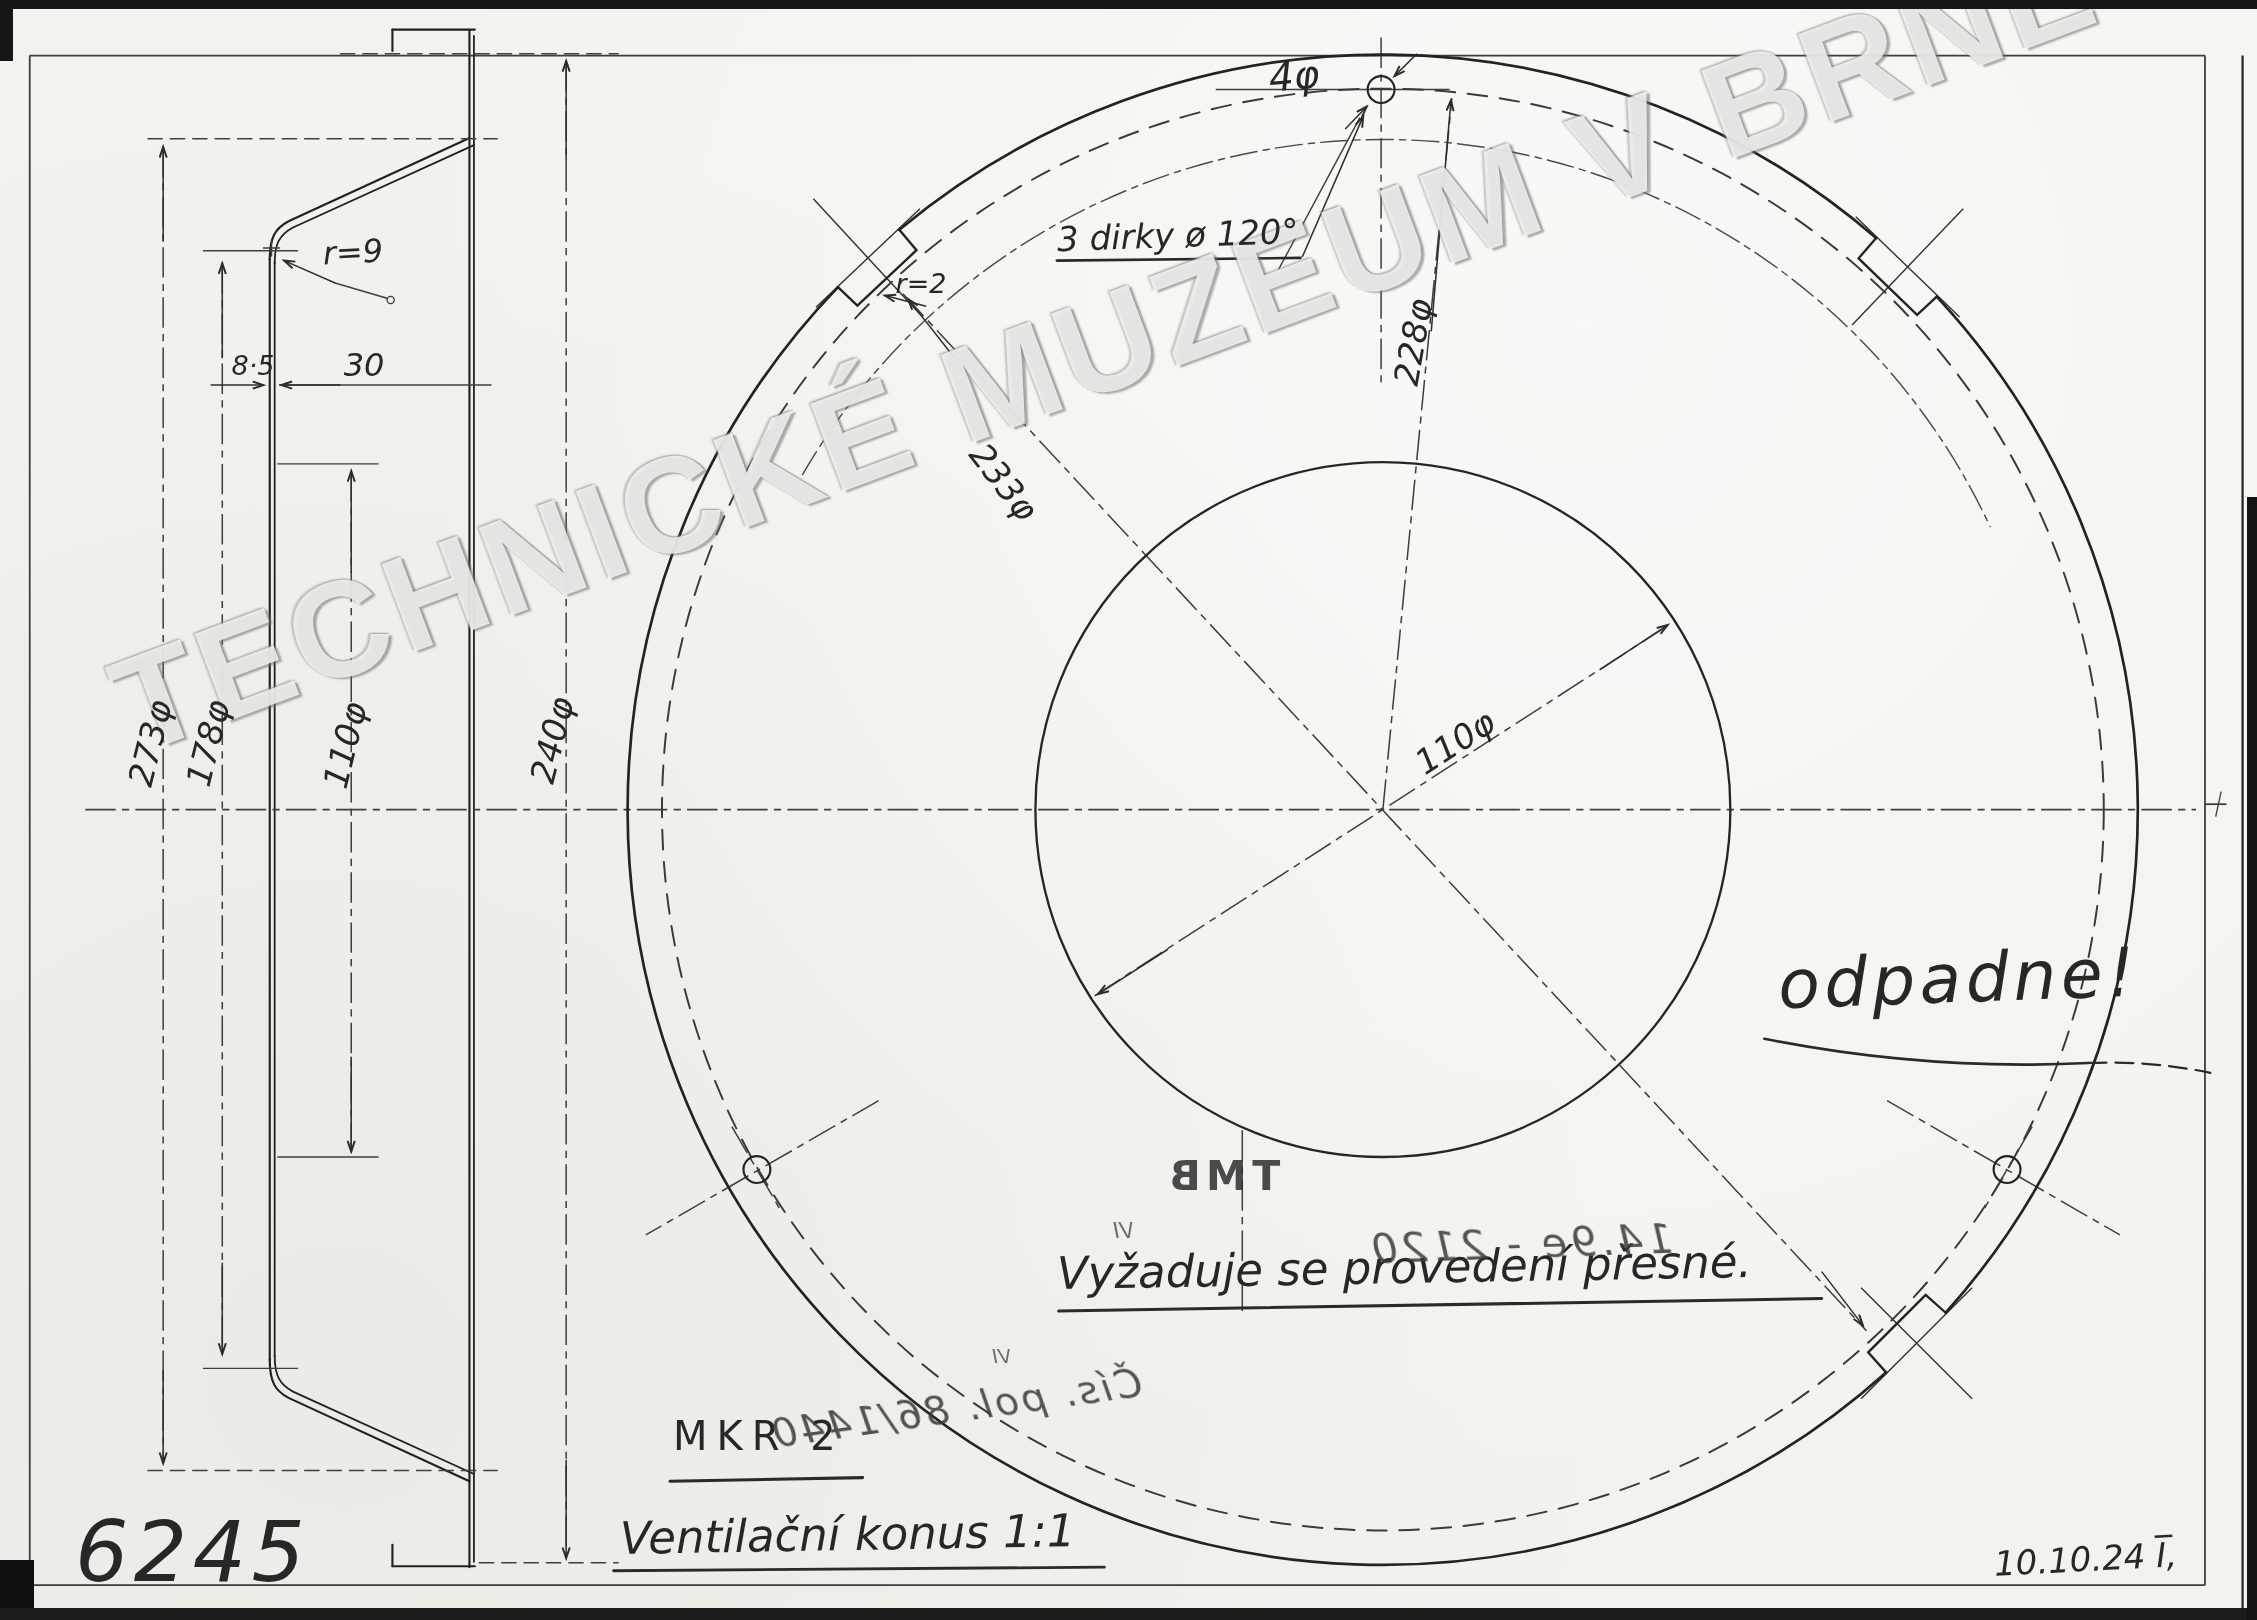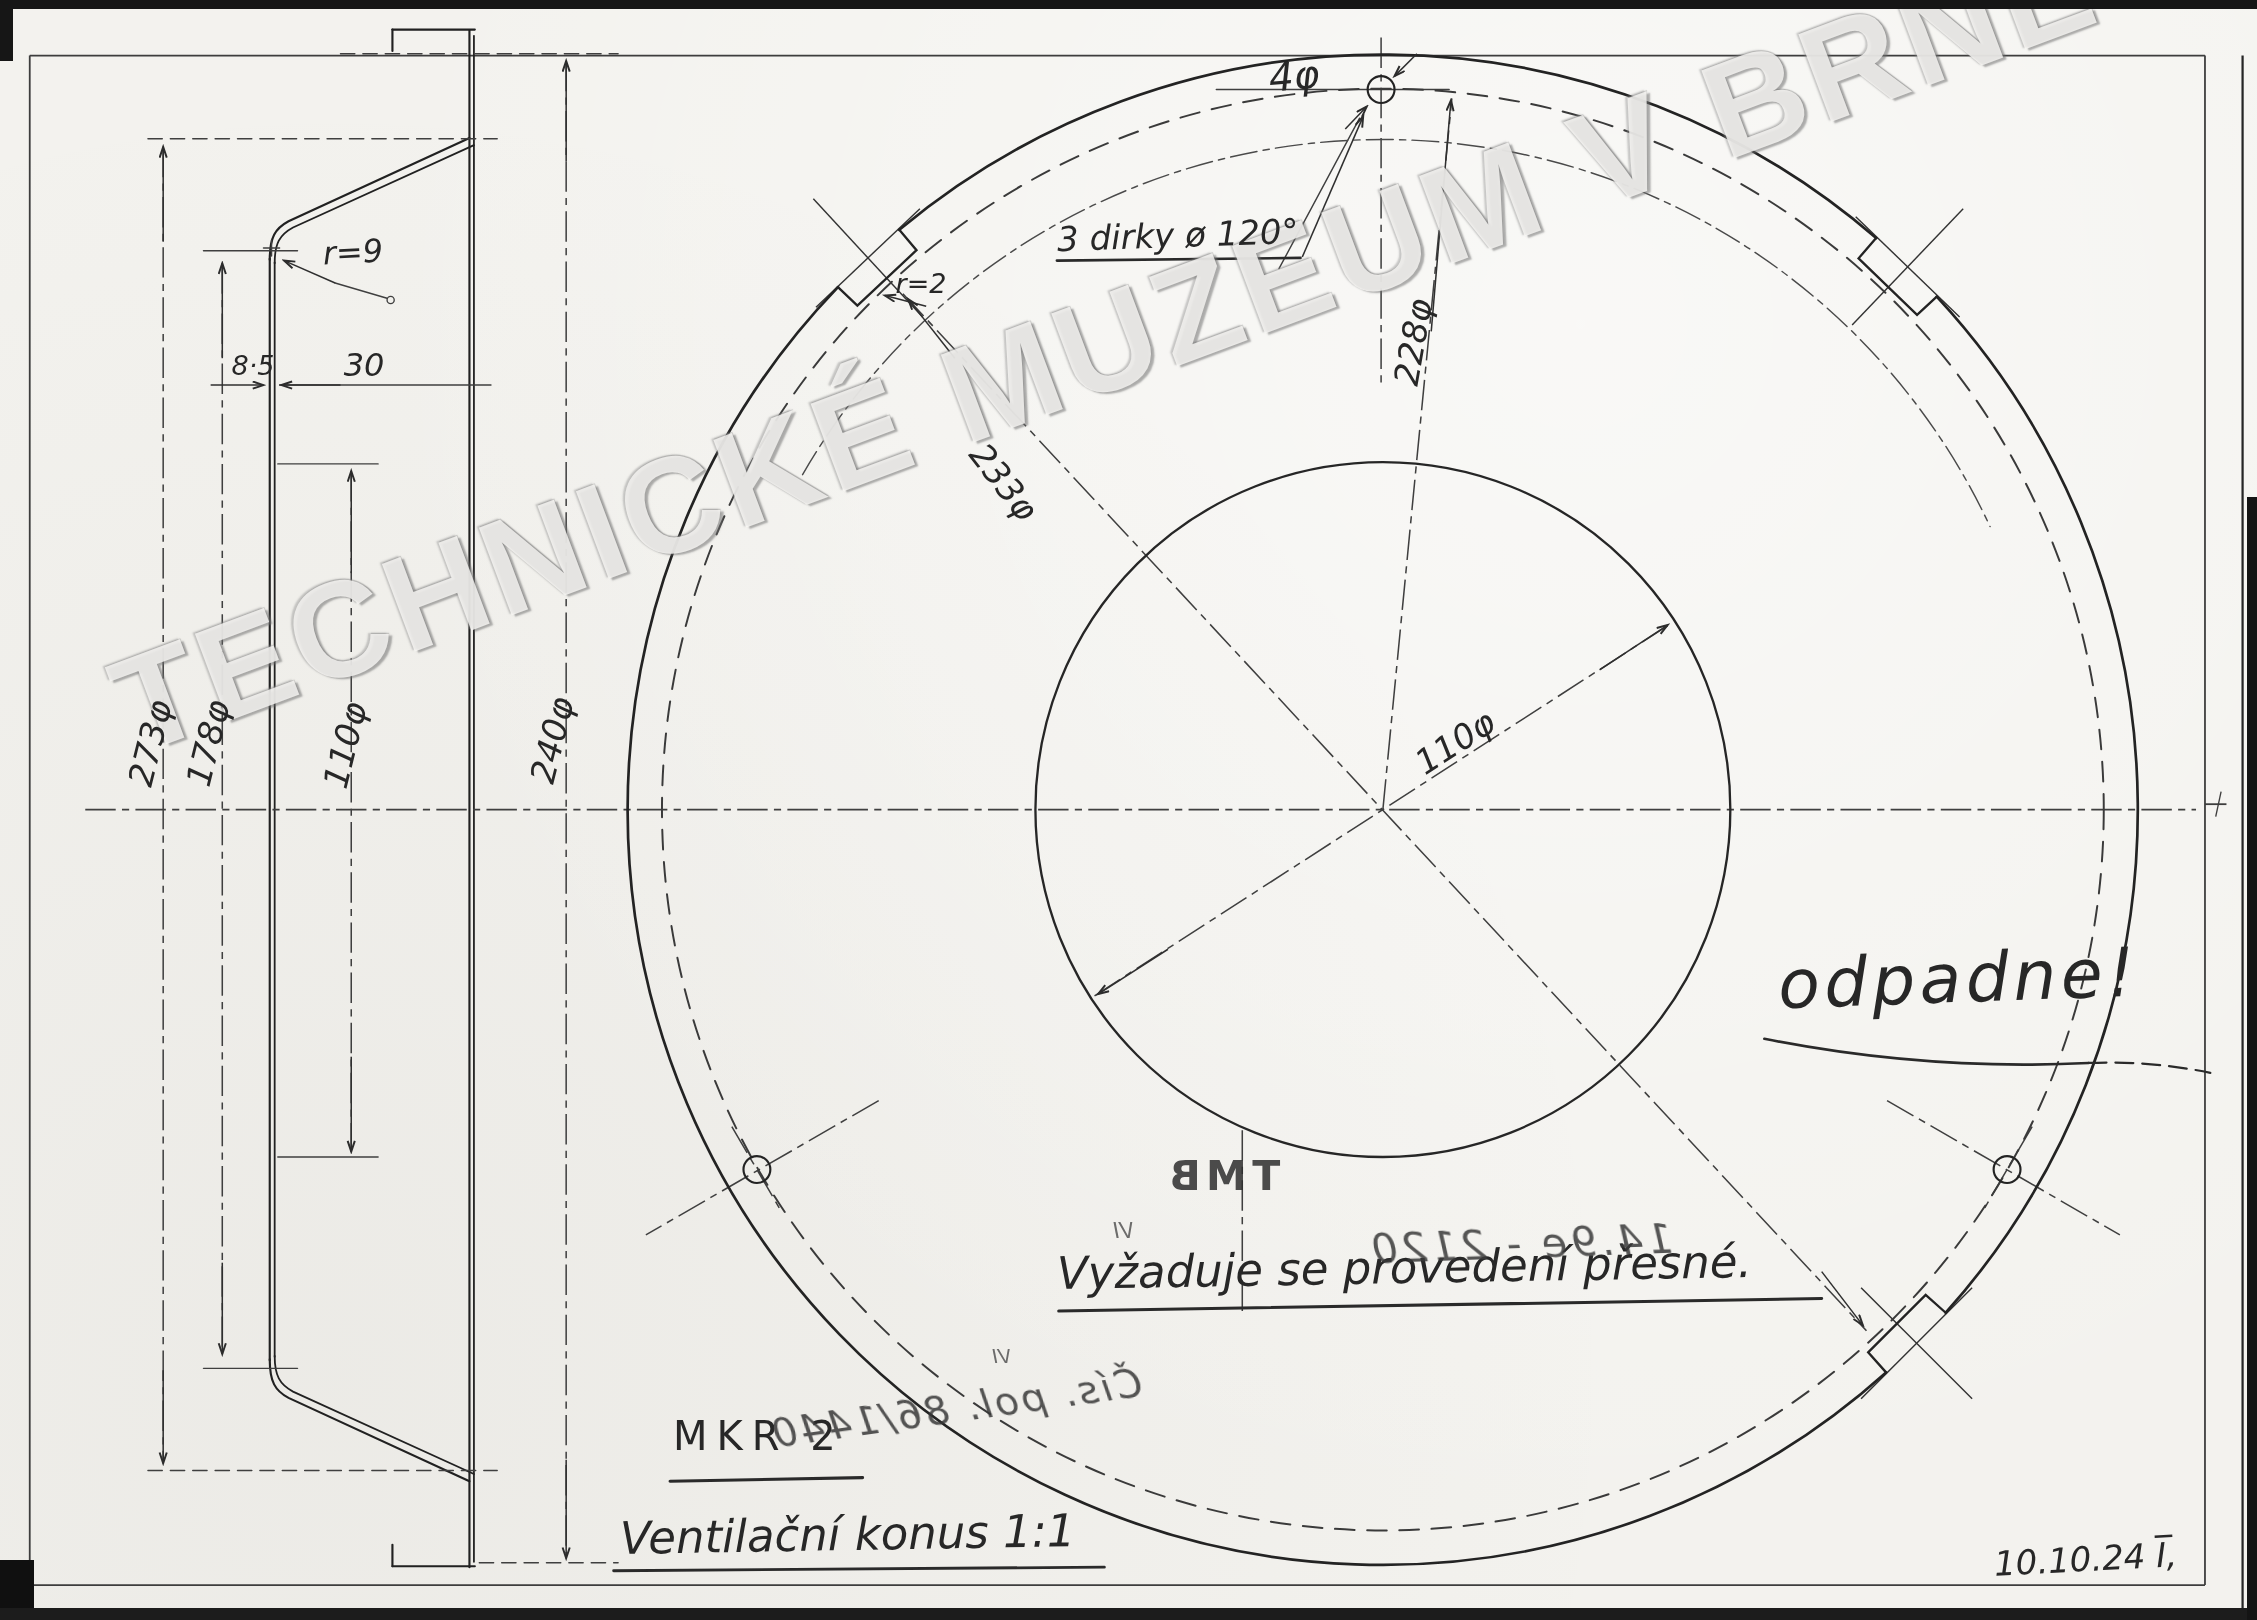--- a/index.html
+++ b/index.html
@@ -172,20 +172,21 @@
   <div class="label hw" style="left:1057px;top:215px;font-size:34px;transform:rotate(-2deg);">3 dirky ø 120°</div>
   <div class="label hw" style="left:921px;top:283px;font-size:27px;transform:translate(-50%,-50%);">r=2</div>
   <div class="label hw" style="left:1004px;top:482px;font-size:34px;transform:translate(-50%,-50%) rotate(52deg);">233φ</div>
   <div class="label hw" style="left:1413px;top:342px;font-size:34px;transform:translate(-50%,-50%) rotate(-80deg);">228φ</div>
   <div class="label hw" style="left:1455px;top:742px;font-size:34px;transform:translate(-50%,-50%) rotate(-33deg);">110φ</div>
 
   <div class="label hw" style="left:1778px;top:939px;font-size:68px;letter-spacing:4.5px;transform:rotate(-2deg);">odpadne!</div>
   <div class="label hw" style="left:1057px;top:1241px;font-size:45px;transform:rotate(-1deg);">Vyžaduje se provedení přesné.</div>
   <div class="label print" style="left:673px;top:1413px;font-size:40px;letter-spacing:9px;">MKR 2</div>
   <div class="label hw" style="left:620px;top:1508px;font-size:45px;transform:rotate(-1deg);">Ventilační konus 1:1</div>
+  <div class="label hw" style="left:75px;top:1503px;font-size:84px;letter-spacing:5.4px;">6245</div>
   <div class="label hw" style="left:1994px;top:1539px;font-size:34px;transform:rotate(-3deg);">10.10.24 I̅,</div>
 
   <div class="label print stamp" style="left:1164px;top:1152px;font-size:41px;font-weight:bold;letter-spacing:5.4px;transform:scaleX(-1);color:#2e2e2e;">TMB</div>
   <div class="label hw stamp" style="left:1113px;top:1218px;font-size:21.5px;color:#555;transform:scaleX(-1);">VI</div>
   <div class="label hw stamp" style="left:1368px;top:1220px;font-size:41px;letter-spacing:3.6px;color:#3a3a3a;transform:rotate(-2deg) scaleX(-1);">14.9e - 2120</div>
   <div class="label hw stamp" style="left:992px;top:1345px;font-size:19.7px;color:#555;transform:scaleX(-1);">VI</div>
   <div class="label hw stamp" style="left:768px;top:1386px;font-size:39px;letter-spacing:2.7px;color:#383838;transform:rotate(-8deg) scaleX(-1);">Čís. pol. 86/1440</div>
 
   <div class="edge" style="left:0;top:0;width:2258px;height:9px;"></div>
   <div class="edge" style="left:0;top:0;width:12.5px;height:61px;"></div>

